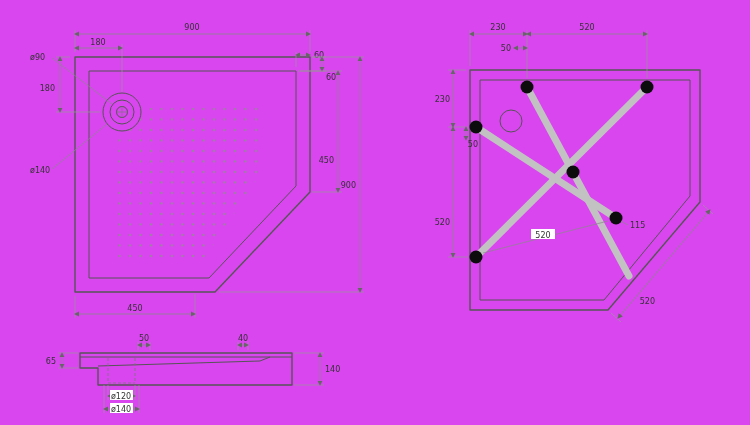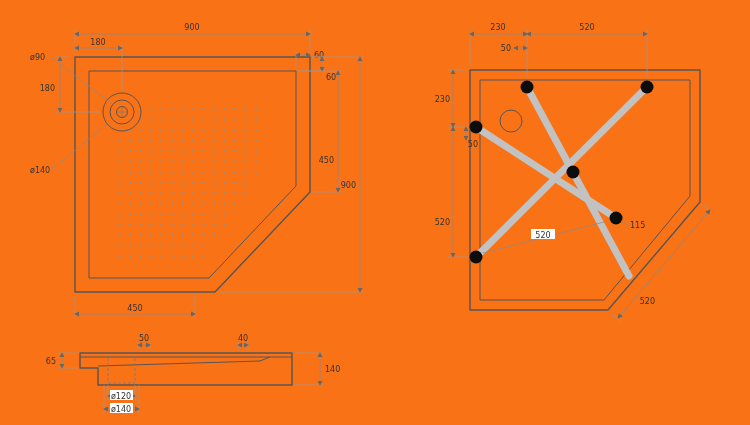--- a/index.html
+++ b/index.html
@@ -1,16 +1,16 @@
 <!DOCTYPE html>
 <html><head>
 <meta charset="utf-8">
 <style>
   html,body{margin:0;padding:0;background:#ffffff;}
-  .stage{position:relative;width:750px;height:425px;background:#f97316;overflow:hidden;
+  .stage{position:relative;width:750px;height:425px;background:#d946ef;overflow:hidden;
          font-family:"DejaVu Sans", sans-serif;}
   svg{display:block;}
   text{font-family:"DejaVu Sans", sans-serif;font-size:8px;fill:#333;}
   .geo{stroke:#555;fill:none;}
   .geo-outer{stroke-width:1.4;stroke-linejoin:round;}
   .geo-inner{stroke-width:1;stroke-linejoin:round;}
   .dim{stroke:#888;stroke-width:.8;fill:none;}
   .ext{stroke:#9a9a9a;stroke-width:.7;fill:none;}
   .leader{stroke:#8a8a8a;stroke-width:.7;fill:none;}
   .brace{stroke:#c2c2c2;stroke-width:7;stroke-linecap:round;fill:none;}

